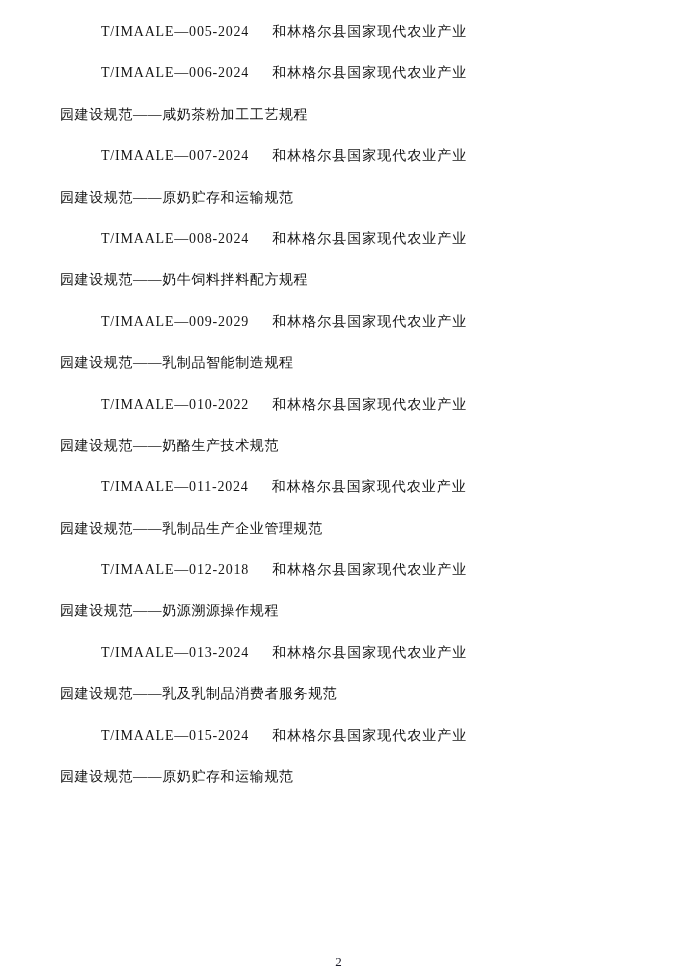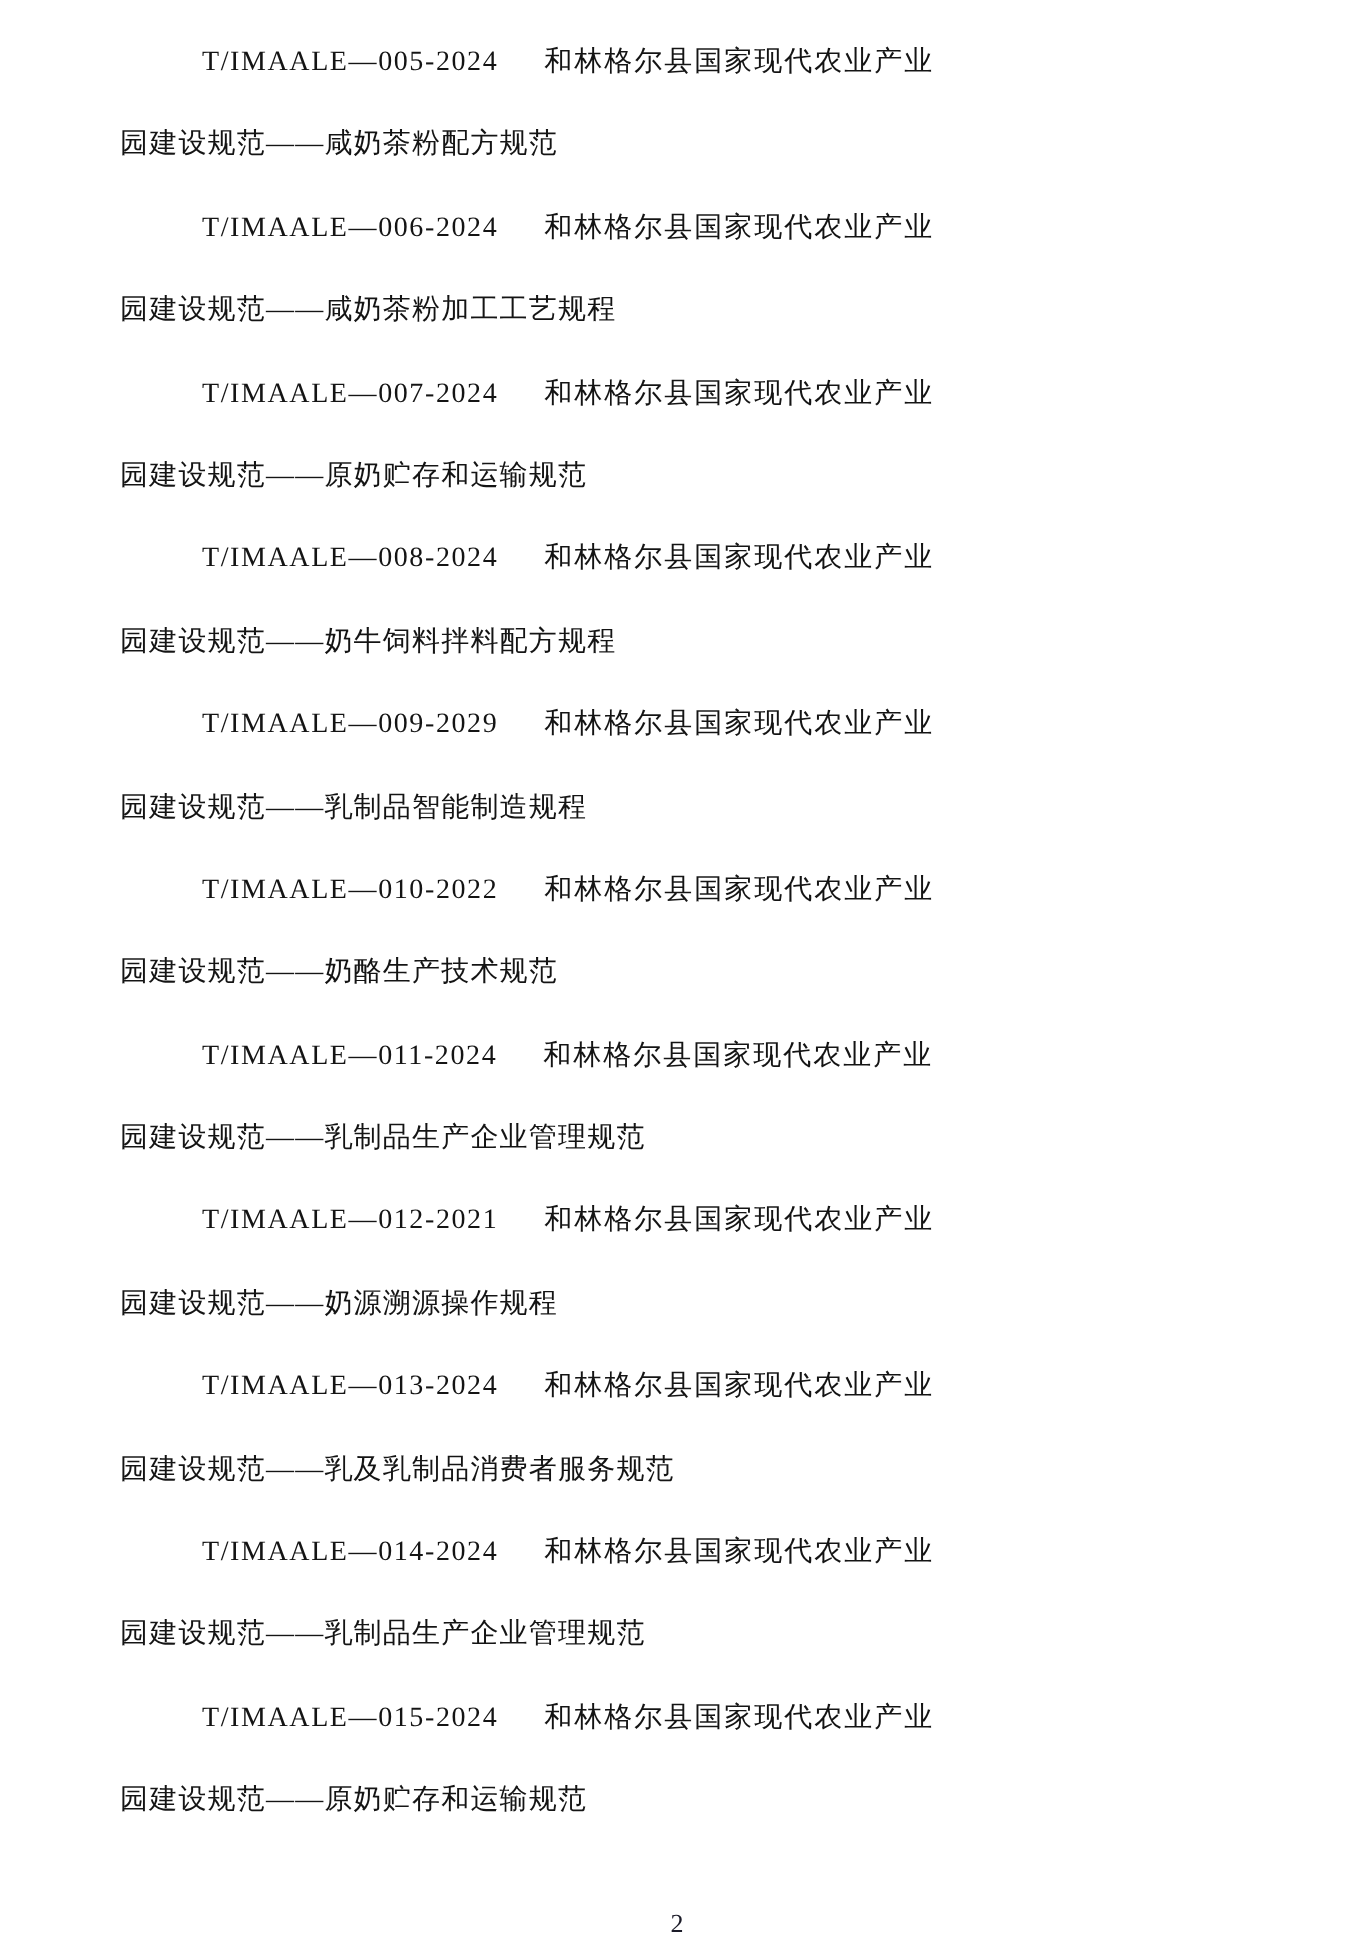--- a/index.html
+++ b/index.html
@@ -55,21 +55,20 @@
 </style>
 </head>
 <body>
 
 <div class="page">
   <div class="content" id="entries">
   <div class="entry">
     <div class="line line1">
       <span class="code">T/IMAALE—005-2024</span><span class="org">和林格尔县国家现代农业产业</span>
     </div>
-    <div class="line line2">园建设规范——咸奶茶粉配方规范</div>
   </div>
 
   <div class="entry">
     <div class="line line1">
       <span class="code">T/IMAALE—006-2024</span><span class="org">和林格尔县国家现代农业产业</span>
     </div>
     <div class="line line2">园建设规范——咸奶茶粉加工工艺规程</div>
   </div>
 
   <div class="entry">
@@ -102,38 +101,32 @@
 
   <div class="entry">
     <div class="line line1">
       <span class="code">T/IMAALE—011-2024</span><span class="org">和林格尔县国家现代农业产业</span>
     </div>
     <div class="line line2">园建设规范——乳制品生产企业管理规范</div>
   </div>
 
   <div class="entry">
     <div class="line line1">
-      <span class="code">T/IMAALE—012-2021</span><span class="org">和林格尔县国家现代农业产业</span>
+      <span class="code">T/IMAALE—012-2018</span><span class="org">和林格尔县国家现代农业产业</span>
     </div>
     <div class="line line2">园建设规范——奶源溯源操作规程</div>
   </div>
 
   <div class="entry">
     <div class="line line1">
       <span class="code">T/IMAALE—013-2024</span><span class="org">和林格尔县国家现代农业产业</span>
     </div>
     <div class="line line2">园建设规范——乳及乳制品消费者服务规范</div>
   </div>
 
-  <div class="entry">
-    <div class="line line1">
-      <span class="code">T/IMAALE—014-2024</span><span class="org">和林格尔县国家现代农业产业</span>
-    </div>
-    <div class="line line2">园建设规范——乳制品生产企业管理规范</div>
-  </div>
 
   <div class="entry">
     <div class="line line1">
       <span class="code">T/IMAALE—015-2024</span><span class="org">和林格尔县国家现代农业产业</span>
     </div>
     <div class="line line2">园建设规范——原奶贮存和运输规范</div>
   </div>
 </div>
   <div class="footer">
     <span>2</span>

